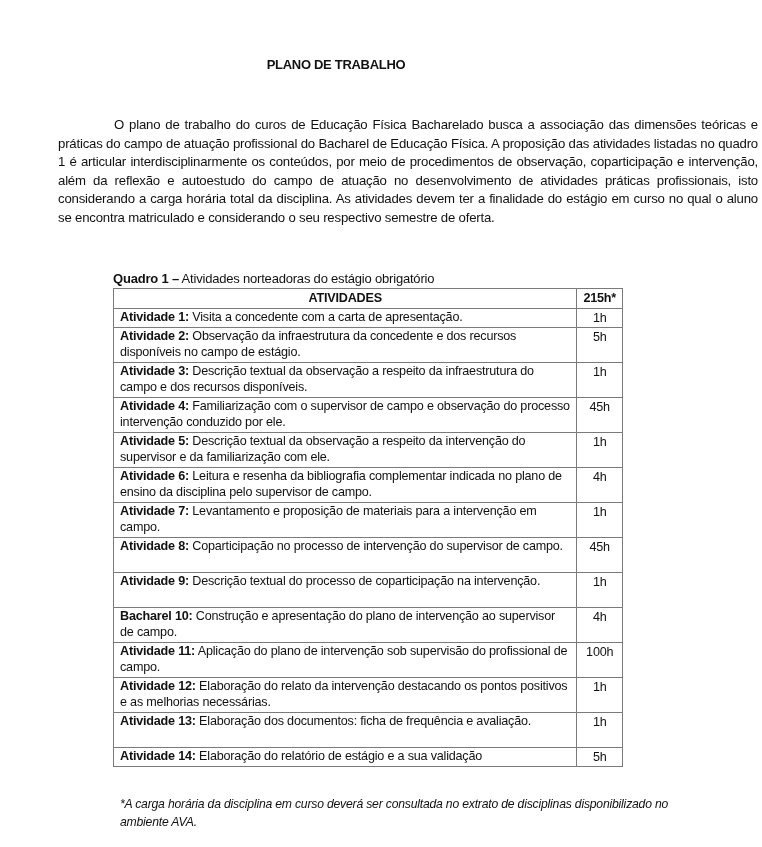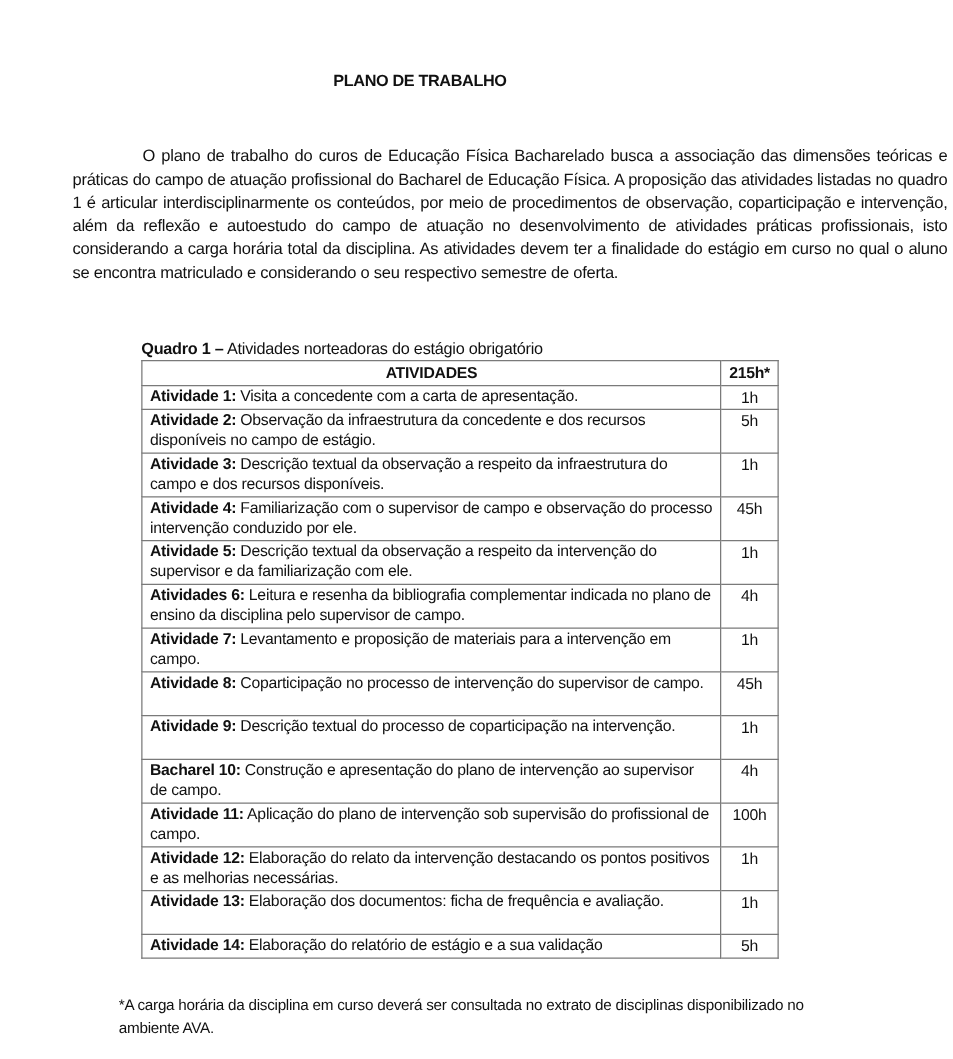--- a/index.html
+++ b/index.html
@@ -30,22 +30,22 @@
     border: 1px solid #7a7a7a; padding: 0 6px; vertical-align: top;
     line-height: 16px;
   }
   table.q th { font-weight: bold; text-align: center; height: 18px; padding-top: 1px; }
   table.q td.desc { width: 462px; }
   table.q td.hrs { text-align: center; padding-top: 1px; }
   table.q tr.single td { height: 17px; }
   table.q tr.double td { height: 33px; }
   .act-label { font-weight: bold; text-align: center; }
   .footnote {
-    position: absolute; top: 795px; left: 95px; width: 560px;
-    font-size: 12.2px; line-height: 18px; letter-spacing: -0.2px;
+    position: absolute; top: 795px; left: 120px; width: 560px;
+    font-size: 12.2px; line-height: 18px; letter-spacing: -0.2px; font-style: italic;
   }
 </style>
 </head>
 <body>
 
 <div class="title">PLANO DE TRABALHO</div>
 
 <p class="intro">O plano de trabalho do curos de Educação Física Bacharelado busca a associação das dimensões teóricas e práticas do campo de atuação profissional do Bacharel de Educação Física. A proposição das atividades listadas no quadro 1 é articular interdisciplinarmente os conteúdos, por meio de procedimentos de observação, coparticipação e intervenção, além da reflexão e autoestudo do campo de atuação no desenvolvimento de atividades práticas profissionais, isto considerando a carga horária total da disciplina. As atividades devem ter a finalidade do estágio em curso no qual o aluno se encontra matriculado e considerando o seu respectivo semestre de oferta.</p>
 
 <div class="caption"><b>Quadro 1 –</b><span> Atividades norteadoras do estágio obrigatório</span></div>
@@ -72,21 +72,21 @@
     </tr>
     <tr class="double">
       <td class="desc"><span class="act-label">Atividade 4:</span><span> Familiarização com o supervisor de campo e observação do processo intervenção conduzido por ele.</span></td>
       <td class="hrs">45h</td>
     </tr>
     <tr class="double">
       <td class="desc"><span class="act-label">Atividade  5:</span><span>  Descrição textual da observação a respeito da intervenção do  supervisor  e da familiarização com ele.</span></td>
       <td class="hrs">1h</td>
     </tr>
     <tr class="double">
-      <td class="desc"><span class="act-label">Atividades 6:</span><span> Leitura e resenha da bibliografia complementar indicada no plano de ensino da disciplina pelo supervisor de campo.</span></td>
+      <td class="desc"><span class="act-label">Atividade 6:</span><span> Leitura e resenha da bibliografia complementar indicada no plano de ensino da disciplina pelo supervisor de campo.</span></td>
       <td class="hrs">4h</td>
     </tr>
     <tr class="double">
       <td class="desc"><span class="act-label">Atividade 7:</span><span> Levantamento e proposição de materiais para a intervenção em campo.</span></td>
       <td class="hrs">1h</td>
     </tr>
     <tr class="double">
       <td class="desc"><span class="act-label">Atividade 8:</span><span> Coparticipação no processo de intervenção do supervisor de campo.</span></td>
       <td class="hrs">45h</td>
     </tr>

